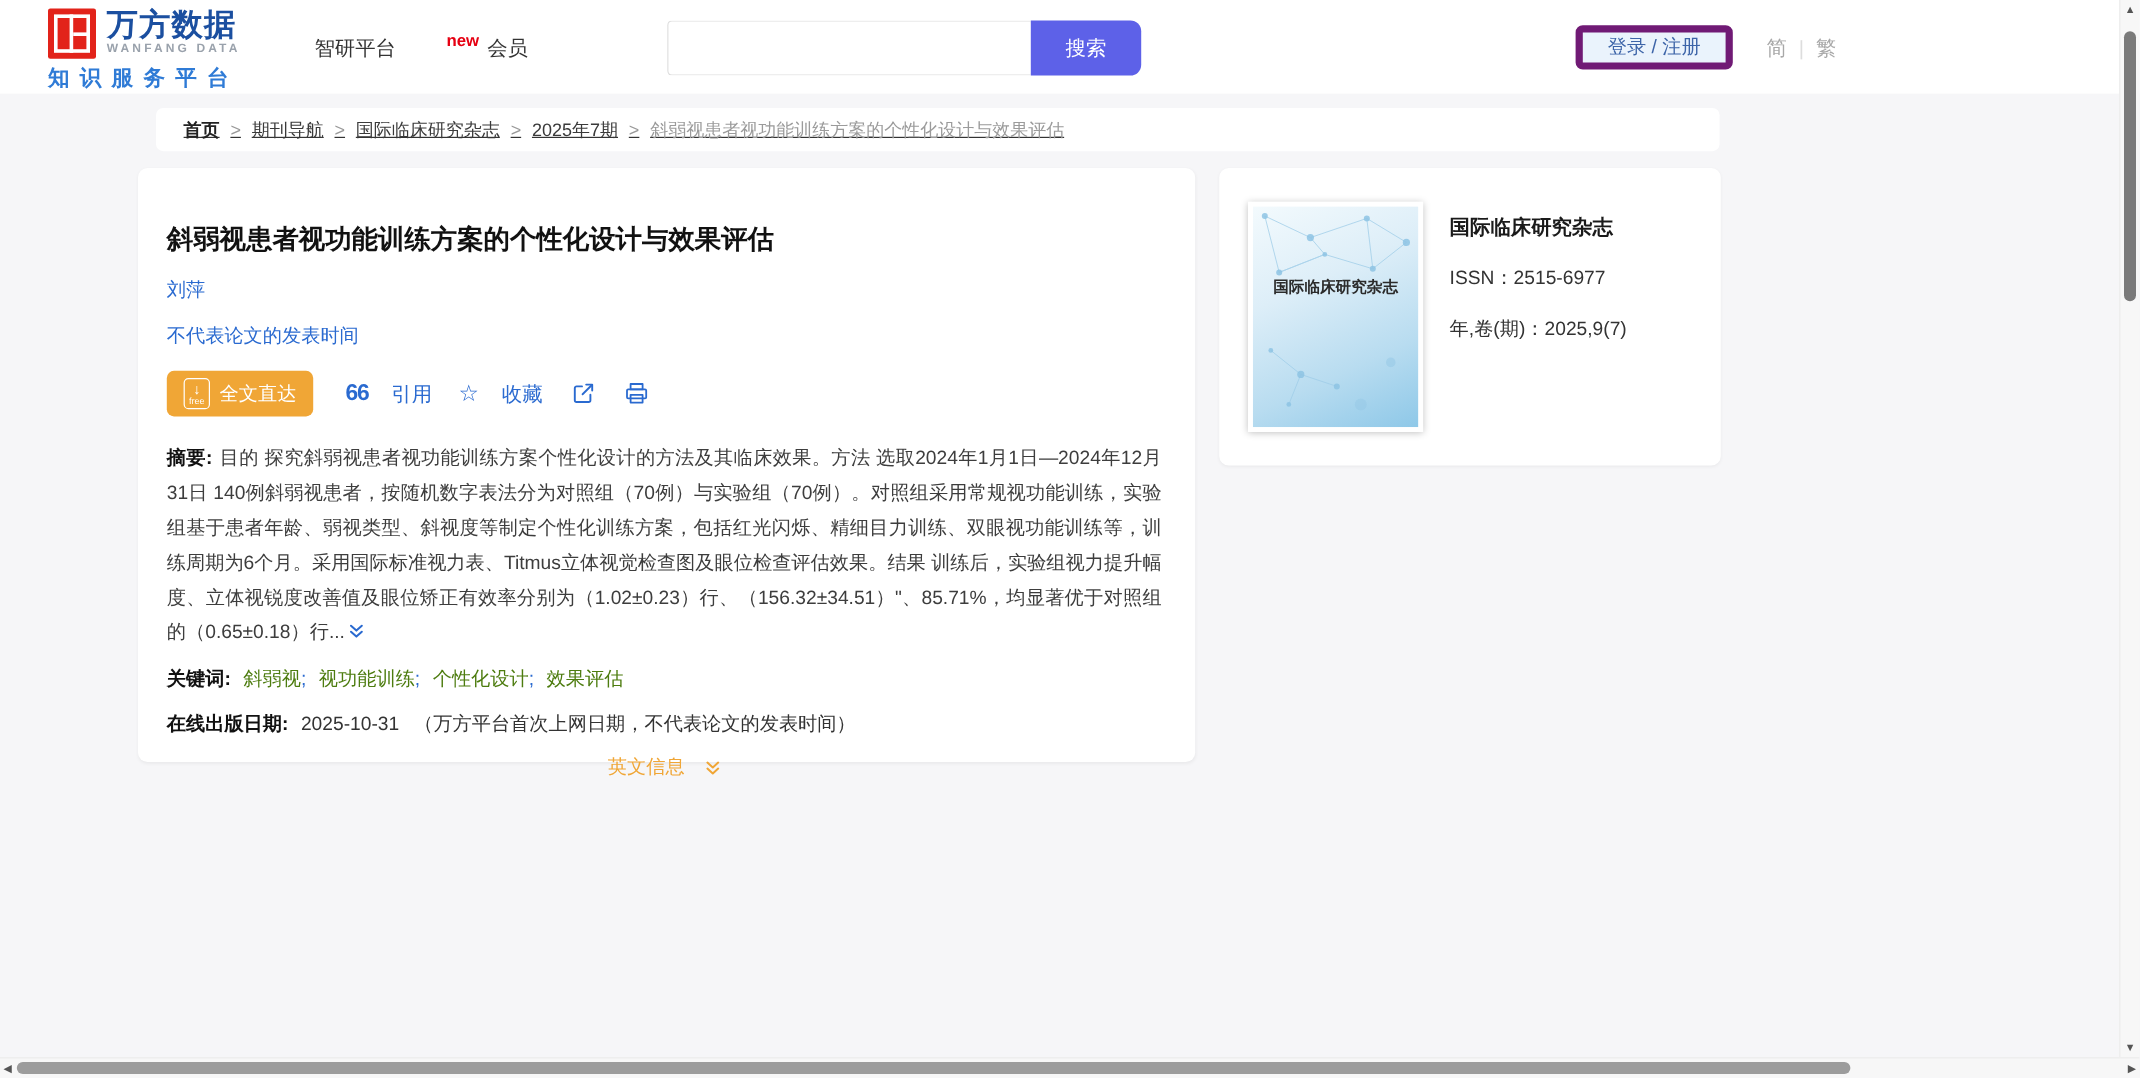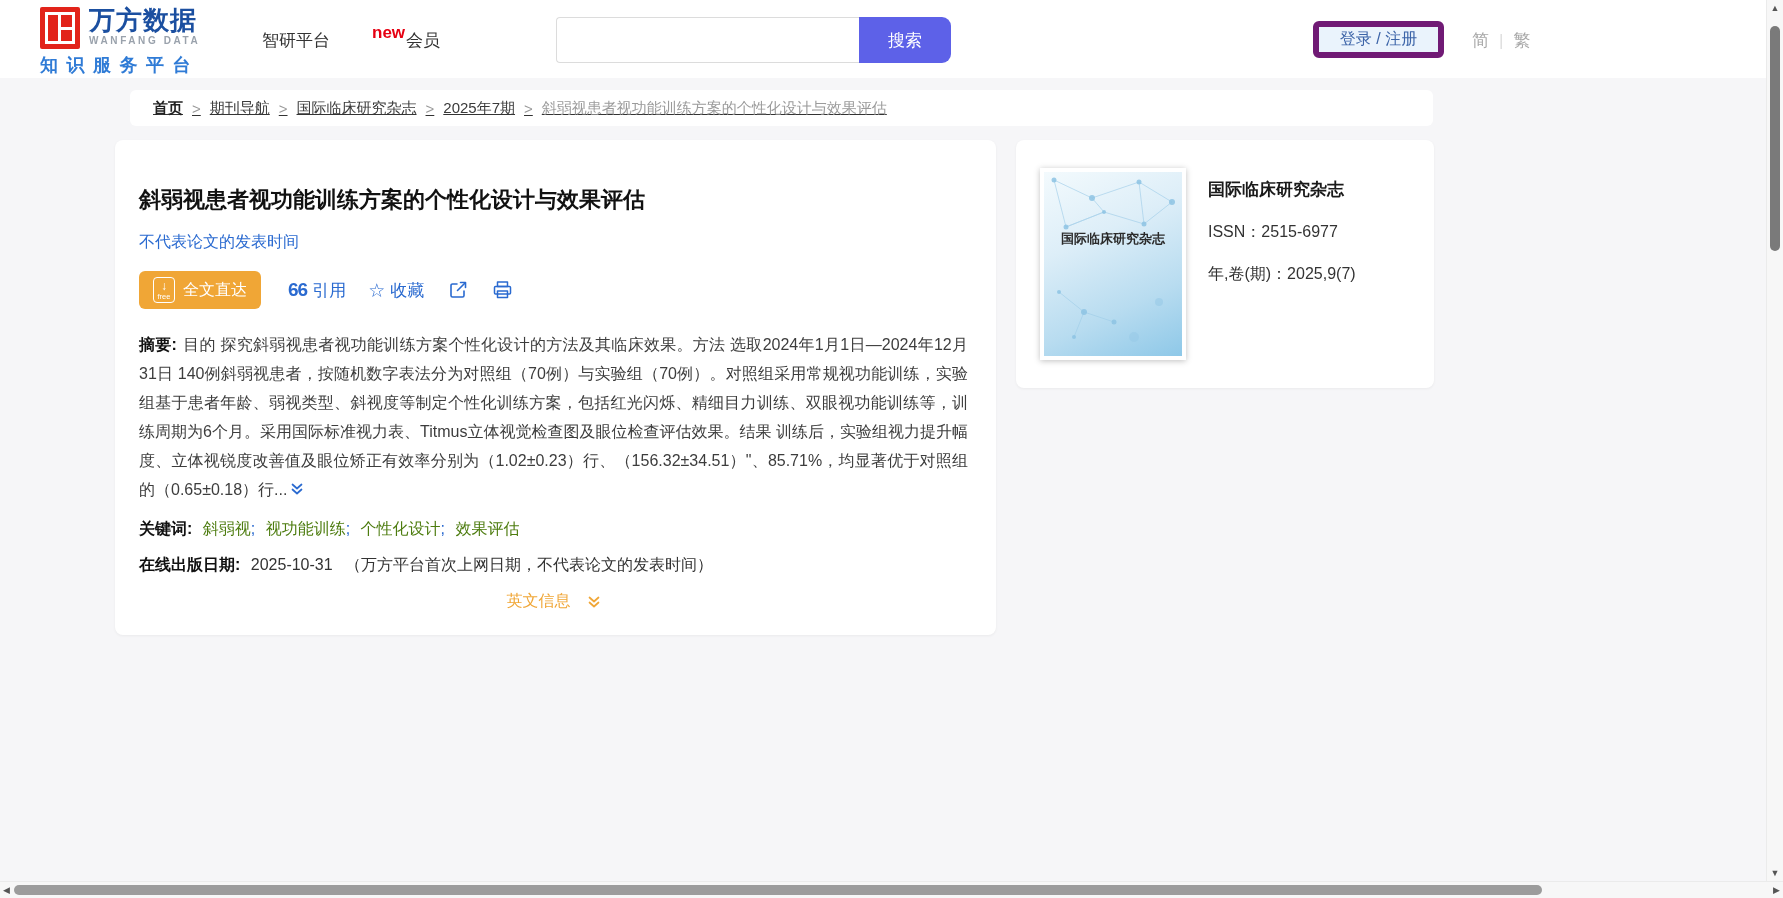--- a/index.html
+++ b/index.html
@@ -16,21 +16,21 @@
   .logo-top { display:flex; align-items:flex-start; }
   .logo-icon { width:40px; height:42px; background:#e2231a; position:relative; border-radius:2px; }
   .logo-icon::before { content:""; position:absolute; left:5px; top:5px; right:5px; bottom:5px; border:3px solid #fff; }
   .logo-icon::after { content:""; position:absolute; left:18px; top:5px; width:3px; bottom:5px; background:#fff; box-shadow:10px -10px 0 14px transparent; }
   .logo-bar { position:absolute; left:21px; top:20px; right:5px; height:3px; background:#fff; }
   .logo-text { margin-left:9px; }
   .logo-title { font-size:26px; font-weight:bold; color:#1b4fa0; line-height:26px; letter-spacing:1px; }
   .logo-sub { font-size:10px; font-weight:bold; color:#9aa2ac; letter-spacing:2.6px; margin-top:2px; }
   .logo-tagline { margin-top:4px; font-size:18px; font-weight:bold; color:#2f7bd6; letter-spacing:8.5px; }
   .nav-item { position:absolute; top:29px; font-size:17px; color:#333; cursor:pointer; }
-  .nav-item .badge { color:#e60012; font-size:17px; position:relative; top:-8px; left:2px; font-weight:bold;padding-left:40px; }
+  .nav-item .badge { color:#e60012; font-size:14px; position:relative; top:-8px; left:2px; font-weight:bold;padding-left:40px; }
   .nav-1 { left:262px; }
   .nav-2 { left:406px; }
   .search-group { position:absolute; left:556px; top:17px; display:flex; height:46px; }
   .search-input { width:303px; height:46px; border:1px solid #dcdcdc; border-right:none; border-radius:4px 0 0 4px; outline:none; font-size:16px; padding:0 12px; }
   .search-btn { width:92px; height:46px; background:#5d61e8; color:#fff; border:none; border-radius:0 9px 9px 0; font-size:17px; cursor:pointer; font-family:Liberation Serif, serif; }
   .login-btn { position:absolute; left:1313px; top:21px; width:131px; height:37px; background:#eaf3fc; border:6px solid #701a75; border-radius:6px; color:#3c64a8; font-size:16px; display:flex; align-items:center; justify-content:center; cursor:pointer; }
   .lang-switch { position:absolute; left:1472px; top:29px; display:flex; align-items:center; font-size:17px; color:#a8a8a8; }
   .lang-switch .sep { margin:0 10px; color:#ddd; }
   .lang-switch span { cursor:pointer; }
   
@@ -46,21 +46,21 @@
   .article-title { margin-top:17px; font-size:22px; font-weight:bold; color:#111; }
   .author-row { margin-top:17px; font-size:16px; }
   .author-link { color:#2a6ad0; cursor:pointer; }
   .affil-row { margin-top:17px; font-size:16px; }
   .affil-link { color:#2a6ad0; cursor:pointer; }
   .actions-row { margin-top:18px; display:flex; align-items:center; }
   .fulltext-btn { background:#f0a636; color:#fff; border:none; border-radius:6px; height:38px; padding:0 14px; display:flex; align-items:center; gap:8px; font-size:16px; cursor:pointer; font-family:inherit; }
   .ft-icon { width:22px; height:26px; border:1.5px solid #fff; border-radius:4px; display:flex; flex-direction:column; align-items:center; justify-content:center; line-height:1; }
   .ft-arrow { font-size:12px; }
   .ft-free { font-size:7.5px; margin-top:1px; }
-  .action-link { display:flex; align-items:center; gap:5px; color:#2a6ad0; font-size:17px; cursor:pointer; margin-left:27px; }
+  .action-link { display:flex; align-items:center; gap:19px; color:#2a6ad0; font-size:17px; cursor:pointer; margin-left:27px; }
   .cite-glyph { font-weight:bold; font-size:19px; letter-spacing:-1px; }
   .star-glyph { font-size:19px; }
   .icon-btn { margin-left:24px; cursor:pointer; display:flex; align-items:center; }
   .abstract-block { margin-top:21px; font-size:16px; line-height:29px; color:#3d3d3d; text-align:justify; }
   .inline-label { font-weight:bold; color:#111; margin-right:6px; }
   .expand-chevron { display:inline-block; vertical-align:-1px; margin-left:3px; cursor:pointer; }
   .keywords-row { margin-top:11px; font-size:16px; line-height:26px; }
   .kw-link { color:#4d7c0f; cursor:pointer; }
   .kw-sep { color:#2a6ad0; margin-right:6px; }
   .pubdate-row { margin-top:13px; font-size:16px; color:#333; }
@@ -136,20 +136,23 @@
   <span class="crumb-link">2025年7期</span>
   <span class="crumb-sep">&gt;</span>
   <span class="crumb-current">斜弱视患者视功能训练方案的个性化设计与效果评估</span>
 </div>
 
 <div class="main-card">
 
 
   <div class="article-title">斜弱视患者视功能训练方案的个性化设计与效果评估</div>
 
+  <div class="author-row">
+    <span class="author-link">刘萍</span>
+  </div>
 
   <div class="affil-row">
     <span class="affil-link">不代表论文的发表时间</span>
   </div>
 
   <div class="actions-row">
     <button class="fulltext-btn">
       <span class="ft-icon">
         <span class="ft-arrow">↓</span>
         <span class="ft-free">free</span>

